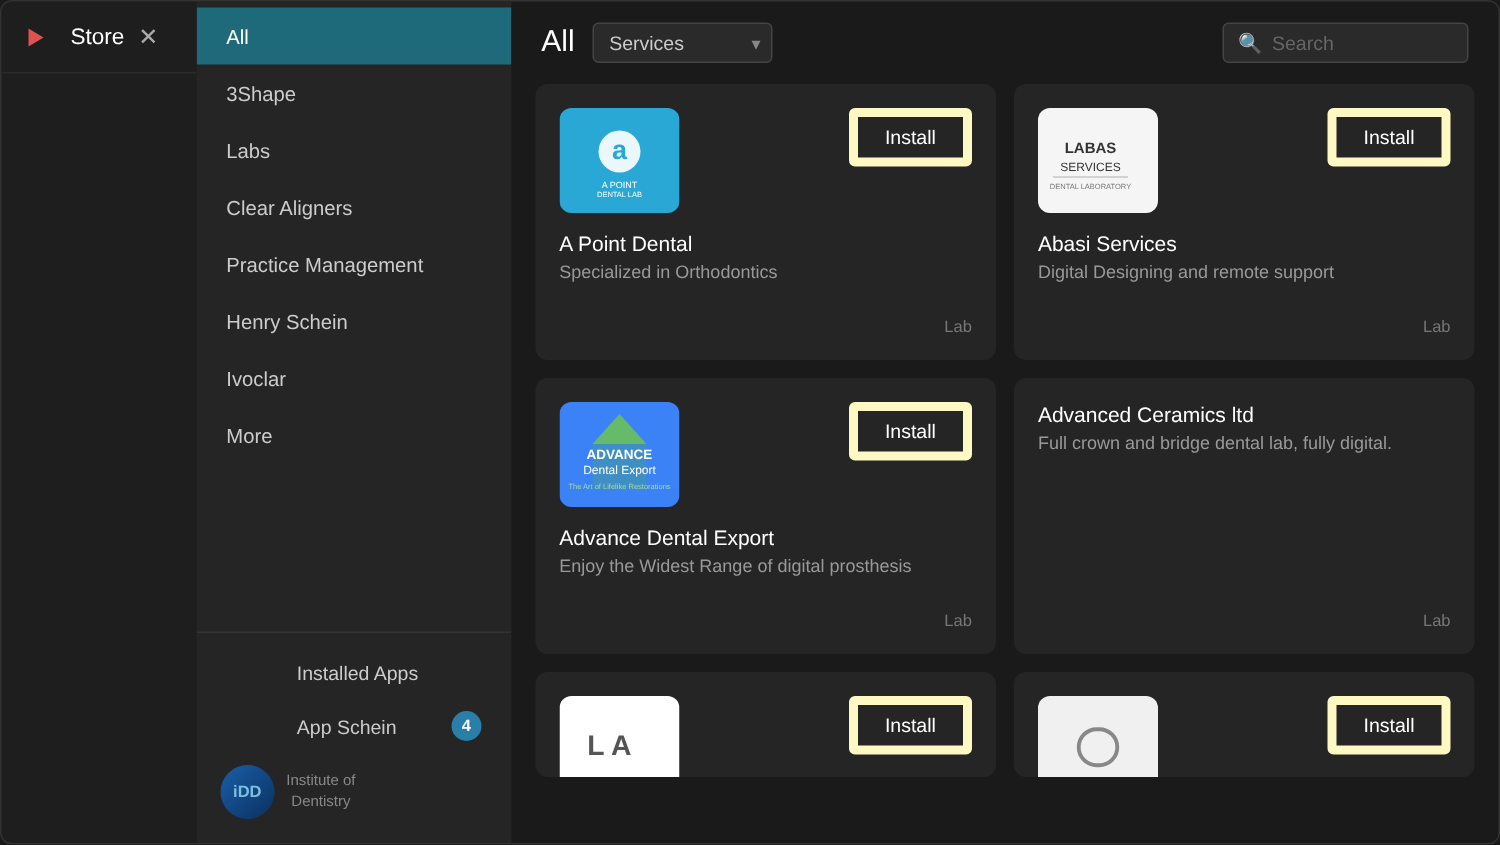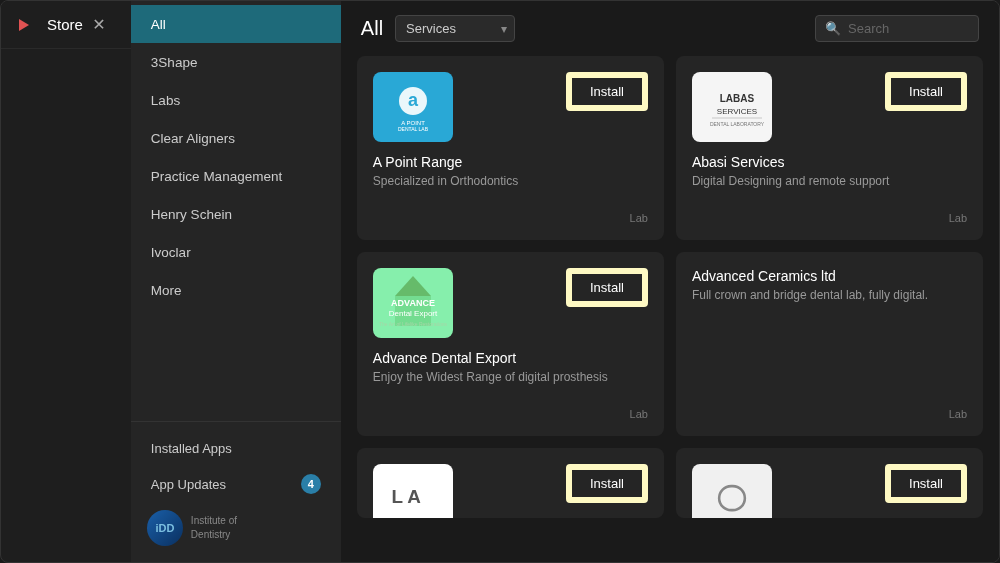--- a/index.html
+++ b/index.html
@@ -85,39 +85,41 @@
       background: #1e6a7a;
       color: #fff;
     }
     .sidebar-bottom {
       border-top: 1px solid #333;
       padding: 8px 0;
     }
     .sidebar-bottom .nav-item {
       height: 36px;
       font-size: 13px;
+      margin-left: 47px;
     }
     .badge {
       margin-left: auto;
       background: #2a7fa8;
       color: #fff;
       border-radius: 50%;
       width: 20px;
       height: 20px;
       display: flex;
       align-items: center;
       justify-content: center;
       font-size: 11px;
       font-weight: 600;
     }
     .sidebar-app-info {
       display: flex;
       align-items: center;
       padding: 8px 16px;
       min-height: 50px;
+      text-align: center;
     }
     .app-logo {
       width: 36px;
       height: 36px;
       border-radius: 50%;
       background: linear-gradient(135deg, #1a5fa8, #0a3060);
       display: flex;
       align-items: center;
       justify-content: center;
       color: #7bbfe0;
@@ -283,24 +285,24 @@
       justify-content: center;
       flex-direction: column;
     }
     .logo-a-point svg { width: 56px; height: 56px; }
     .logo-abasi {
       background: #f5f5f5;
       width: 100%;
       height: 100%;
       display: flex;
       align-items: center;
-      justify-content: flex-end;
+      justify-content: flex-start;
     }
     .logo-advance {
-      background: #86efac;
+      background: #3b82f6;
       width: 100%;
       height: 100%;
       display: flex;
       align-items: center;
       justify-content: flex-end;
     }
     .logo-advanced-ceramics {
       background: #f5f5f5;
       width: 100%;
       height: 100%;
@@ -350,21 +352,21 @@
         <div class="nav-item">Practice Management</div>
         <div class="nav-item">Henry Schein</div>
         <div class="nav-item">Ivoclar</div>
         <div class="nav-item">More</div>
       </div>
       <div class="sidebar-bottom">
         <div class="nav-item">
           <span>Installed Apps</span>
         </div>
         <div class="nav-item">
-          <span>App Updates</span>
+          <span>App Schein</span>
           <span class="badge">4</span>
         </div>
         <div class="sidebar-app-info">
           <div class="app-logo">
             <span style="color:#7bbfe0;font-weight:700;font-size:11px;">iDD</span>
           </div>
           <div class="app-info-text">
             <div>Institute of</div>
             <div>Dentistry</div>
           </div>
@@ -399,21 +401,21 @@
                   <svg viewBox="0 0 56 56" fill="none" width="56" height="56">
                     <circle cx="28" cy="22" r="14" fill="white" opacity="0.9"></circle>
                     <text x="28" y="27" text-anchor="middle" fill="#29a8d6" font-size="18" font-weight="700" font-family="Arial">a</text>
                     <text x="28" y="46" text-anchor="middle" fill="white" font-size="6" font-family="Arial">A POINT</text>
                     <text x="28" y="52" text-anchor="middle" fill="white" font-size="5" font-family="Arial">DENTAL LAB</text>
                   </svg>
                 </div>
               </div>
               <button class="install-btn">Install</button>
             </div>
-            <div class="card-name">A Point Range</div>
+            <div class="card-name">A Point Dental</div>
             <div class="card-desc">Specialized in Orthodontics</div>
             <div class="card-tag">Lab</div>
           </div>
 
           <div class="card">
             <div class="card-top">
               <div class="card-logo">
                 <div class="logo-abasi">
                   <svg viewBox="0 0 70 50" fill="none" width="70" height="50">
                     <text x="35" y="20" text-anchor="middle" fill="#333" font-size="10" font-weight="700" font-family="Arial">LABAS</text>

